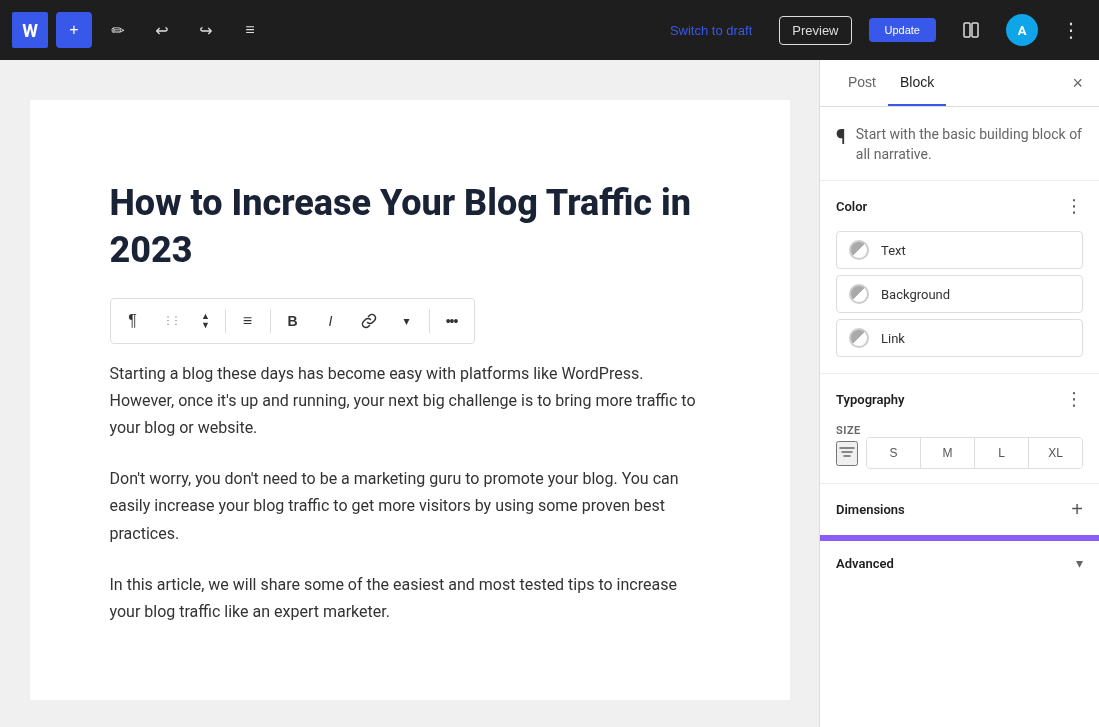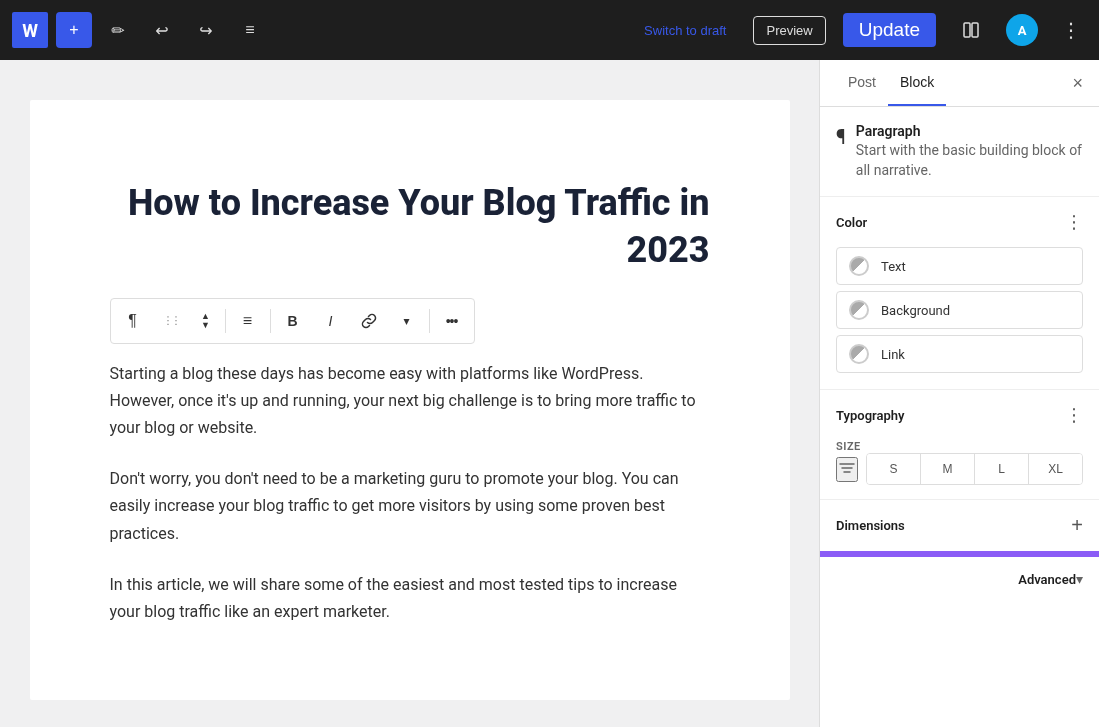--- a/index.html
+++ b/index.html
@@ -44,21 +44,21 @@
       background: transparent; border: none;
       color: #3858e9; font-size: 13px; cursor: pointer; padding: 6px 10px;
     }
     .btn-preview {
       background: transparent; border: 1px solid #ddd;
       color: #ddd; font-size: 13px; cursor: pointer;
       padding: 6px 12px; border-radius: 4px;
     }
     .btn-update {
       background: #3858e9; border: none;
-      color: white; font-size: 19px; cursor: pointer;
+      color: white; font-size: 11px; cursor: pointer;
       padding: 6px 16px; border-radius: 4px; font-weight: 500; text-align: right;
     }
     .btn-layout {
       width: 36px; height: 36px;
       background: transparent; border: none; color: #ddd;
       cursor: pointer; display: flex; align-items: center; justify-content: center;
       font-size: 18px; border-radius: 4px;
     }
     .astra-icon {
       width: 32px; height: 32px;
@@ -95,21 +95,20 @@
       min-height: 600px;
       padding: 80px 80px 60px;
       border-radius: 2px;
     }
     .post-title {
       font-size: 36px;
       font-weight: 800;
       color: #1a2236;
       line-height: 1.3;
       margin-bottom: 24px;
-      text-align: right;
     }
 
     
     .block-toolbar {
       display: flex;
       align-items: center;
       border: 1px solid #ddd;
       border-radius: 4px;
       background: white;
       margin-bottom: 16px;
@@ -268,21 +267,21 @@
       display: flex; align-items: center; justify-content: space-between;
       padding: 14px 16px; cursor: pointer;
     }
     .btn-add {
       background: none; border: none; cursor: pointer; color: #555; font-size: 20px;
     }
 
     
     .advanced-section {}
     .advanced-header {
-      display: flex; align-items: center; justify-content: flex-end;
+      display: flex; align-items: center; justify-content: space-between;
       padding: 14px 16px; cursor: pointer;
     }
     .chevron-icon {
       font-size: 14px; color: #666;
     }
 
     
     .typography-content {
       padding-bottom: 14px;
     }
@@ -383,21 +382,20 @@
 
     <div class="sidebar-header">
       <button class="sidebar-tab">Post</button>
       <button class="sidebar-tab active">Block</button>
       <button class="sidebar-close">×</button>
     </div>
 
     <div class="block-info">
       <span class="block-icon">¶</span>
       <div class="block-info-text">
-        <div class="block-info-title">Paragraph</div>
         <div class="block-info-desc">Start with the basic building block of all narrative.</div>
       </div>
     </div>
 
     <div class="section">
       <div class="section-header">
         <span class="section-title">Color</span>
         <button class="section-more">⋮</button>
       </div>
       <div class="color-items">

